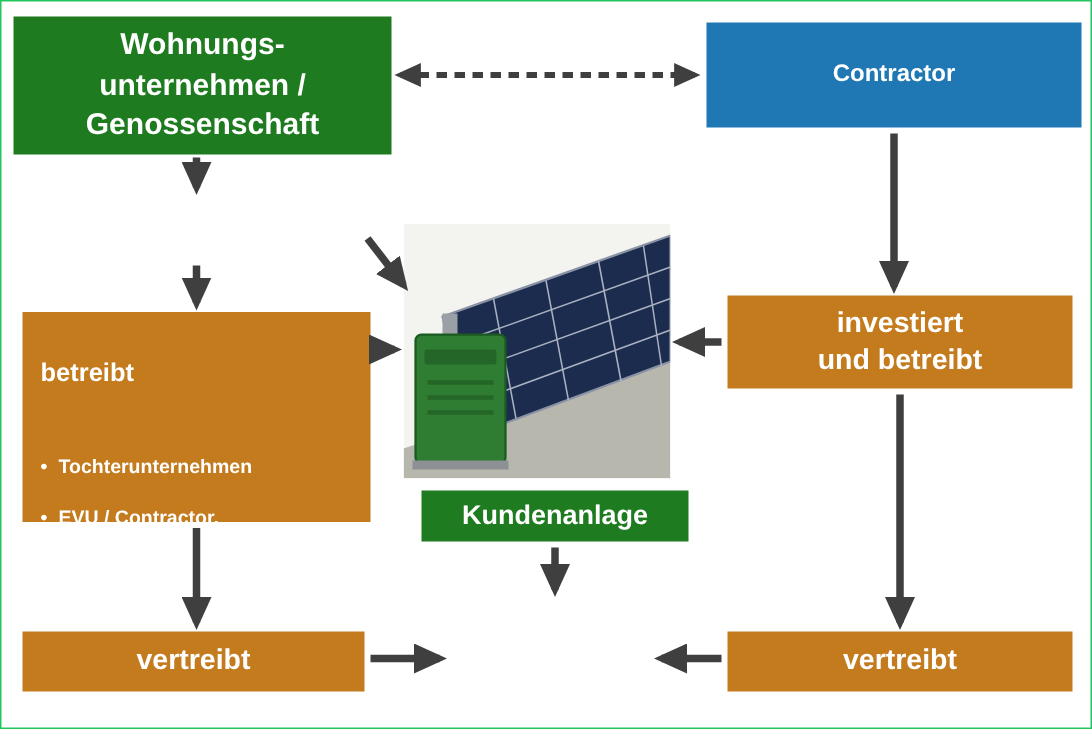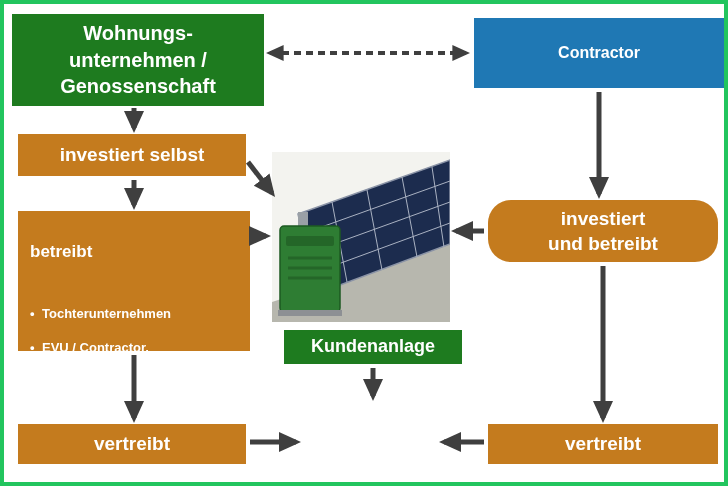--- a/index.html
+++ b/index.html
@@ -8,21 +8,21 @@
     --green: #1E7B1F;
     --blue: #1F78B4;
     --orange: #C47B1E;
     --arrow: #3F3F3F;
   }
   .canvas {
     position: relative;
     width: 728px;
     height: 486px;
     background: #ffffff;
-    border: 4px solid #22c55e;
+    border: 1px solid #22c55e;
     overflow: hidden;
   }
   .box {
     position: absolute;
     color: #ffffff;
     font-weight: bold;
     display: flex;
     align-items: center;
     justify-content: center;
     text-align: center;
@@ -35,21 +35,21 @@
 
   .housing        { left: 8px;   top: 10px;  width: 252px; height: 92px; font-size: 20px; }
   .contractor     { left: 470px; top: 14px;  width: 250px; height: 70px; font-size: 16px; }
   .invests-self   { left: 14px;  top: 130px; width: 228px; height: 42px; font-size: 19px; }
   .operates       { left: 14px;  top: 207px; width: 232px; height: 140px;
                     display: block; text-align: left; padding: 9px 10px 8px 12px; }
   .operates-title { font-size: 17px; margin-bottom: 4px; }
   .operates-list  { list-style: none; font-size: 13px; line-height: 1.3; }
   .operates-list li { position: relative; padding-left: 12px; white-space: pre-line; margin-bottom: 1px; }
   .operates-list li::before { content: "\2022"; position: absolute; left: 0; top: 0; }
-  .invests-operates { left: 484px; top: 196px; width: 230px; height: 62px; font-size: 19px; border-radius: 23px; }
+  .invests-operates { left: 484px; top: 196px; width: 230px; height: 62px; font-size: 19px; }
   .kundenanlage   { left: 280px; top: 326px; width: 178px; height: 34px; font-size: 18px; }
   .strom          { left: 300px; top: 398px; width: 132px; height: 80px; font-size: 19px; }
   .sells-left     { left: 14px;  top: 420px; width: 228px; height: 40px; font-size: 19px; }
   .sells-right    { left: 484px; top: 420px; width: 230px; height: 40px; font-size: 19px; }
 
   .photo {
     position: absolute;
     left: 268px; top: 148px; width: 178px; height: 170px;
     overflow: hidden;
   }
@@ -63,21 +63,20 @@
 </style>
 </head>
 <body>
 
 <div class="canvas">
 
   <div class="box green housing">Wohnungs-
 unternehmen /
 Genossenschaft</div>
   <div class="box blue contractor">Contractor</div>
-  <div class="box orange invests-self">investiert selbst</div>
 
   <div class="box orange operates">
     <div class="operates-title">betreibt</div>
     <ul class="operates-list">
       <li>Tochterunternehmen</li>
       <li>EVU / Contractor,
 Energiegenossenschaft
 oder GbR</li>
     </ul>
   </div>

